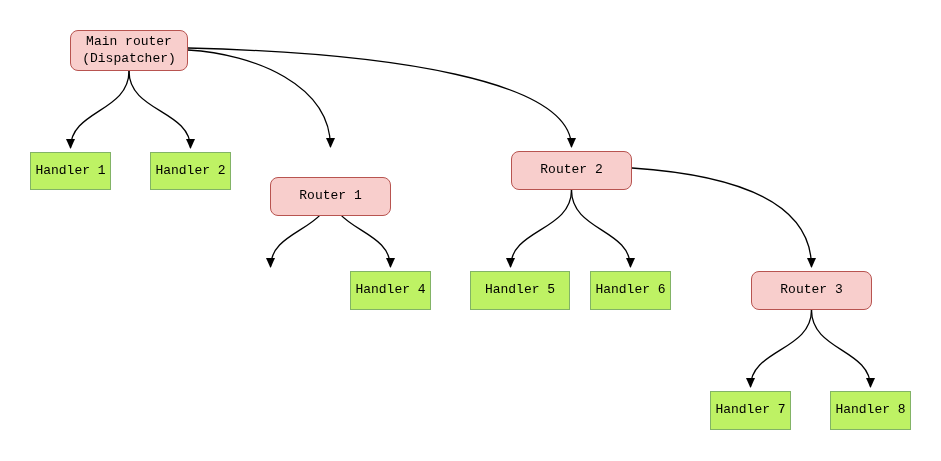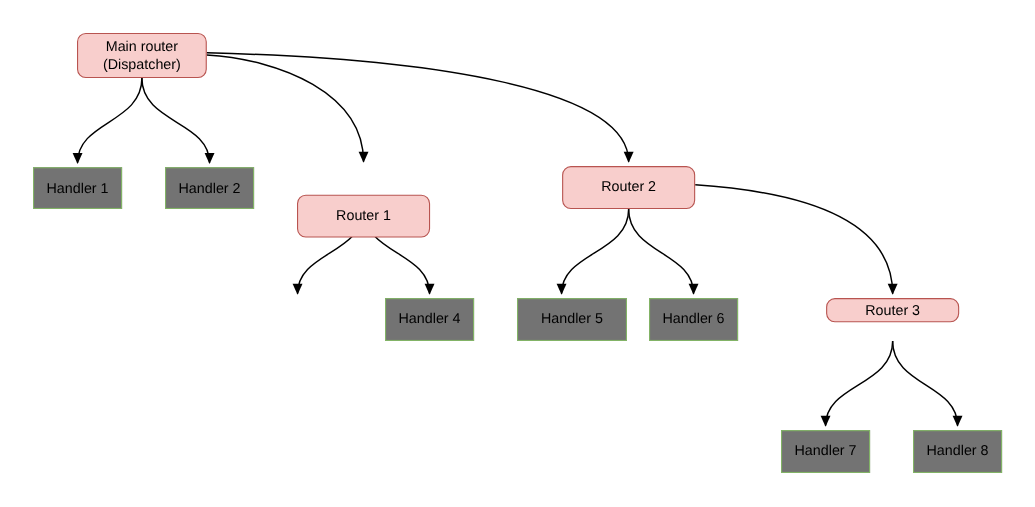--- a/index.html
+++ b/index.html
@@ -31,28 +31,29 @@
     position: absolute;
     box-sizing: border-box;
     display: flex;
     align-items: center;
     justify-content: center;
     text-align: center;
     font-size: 13px;
     line-height: 1.25;
     color: #000000;
     white-space: pre-line;
+    font-family: Liberation Mono, monospace;
   }
   .node.router {
     background: #F8CECC;
     border: 1.3px solid #B85450;
     border-radius: 8px;
   }
   .node.handler {
-    background: #737373;
+    background: #bef264;
     border: 1.3px solid #82B366;
     border-radius: 0;
   }
 </style>
 </head>
 <body>
 
 <div class="canvas">
 
   <svg class="edges" viewBox="0 0 941 461" xmlns="http://www.w3.org/2000/svg">
@@ -101,21 +102,21 @@
   </div>
 
   <div class="node handler" style="left:470px; top:271px; width:100px; height:39px;">
     <span>Handler 5</span>
   </div>
 
   <div class="node handler" style="left:590px; top:271px; width:81px; height:39px;">
     <span>Handler 6</span>
   </div>
 
-  <div class="node router" style="left:751px; top:271px; width:121px; height:22px;">
+  <div class="node router" style="left:751px; top:271px; width:121px; height:39px;">
     <span>Router 3</span>
   </div>
 
   <div class="node handler" style="left:710px; top:391px; width:81px; height:39px;">
     <span>Handler 7</span>
   </div>
 
   <div class="node handler" style="left:830px; top:391px; width:81px; height:39px;">
     <span>Handler 8</span>
   </div>

